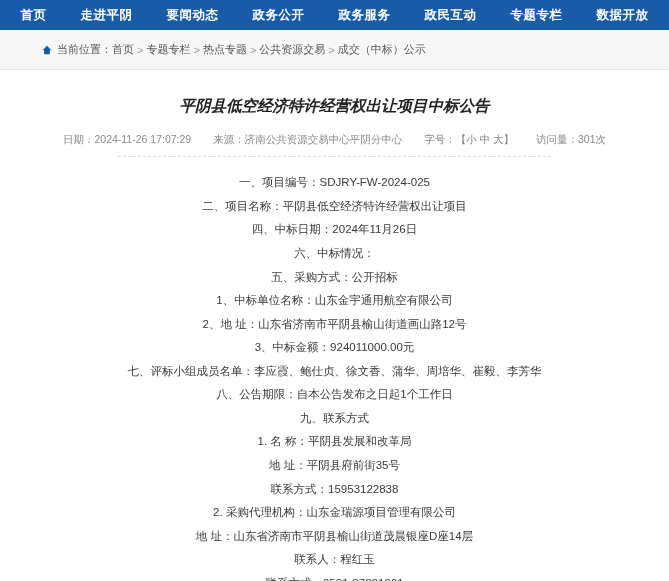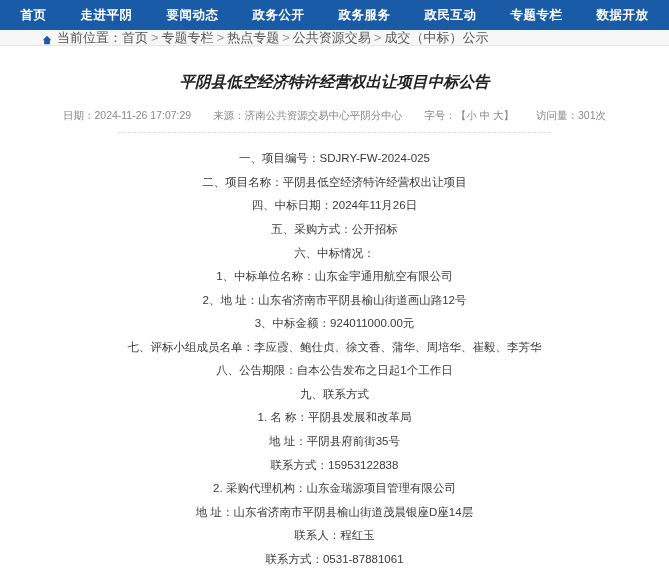--- a/index.html
+++ b/index.html
@@ -30,27 +30,27 @@
     align-items: center;
     justify-content: center;
     padding: 0 17px;
     white-space: nowrap;
     cursor: pointer;
     letter-spacing: 0.5px;
   }
 
   
   .breadcrumb {
-    height: 16px;
+    height: 40px;
     background: #f7f7f7;
     border-bottom: 1px solid #e6e6e6;
     display: flex;
     align-items: center;
     padding: 0 42px;
-    font-size: 13px;
+    font-size: 11px;
     color: #555555;
   }
   .home-icon {
     width: 10px; height: 10px;
     margin-right: 5px;
     display: inline-block;
     position: relative;
     top: 0px;
   }
   .bc-label { color: #555; }
@@ -148,22 +148,22 @@
     </span>
     <span class="meta-item" data-name="view-count">
       <span data-name="view-count-label">访问量：</span><span data-name="view-count-value">301次</span>
     </span>
   </div>
 
   <div class="body-text" data-name="article-body">
     <p data-name="article-paragraph">一、项目编号：SDJRY-FW-2024-025</p>
     <p data-name="article-paragraph">二、项目名称：平阴县低空经济特许经营权出让项目</p>
     <p data-name="article-paragraph">四、中标日期：2024年11月26日</p>
+    <p data-name="article-paragraph">六、中标情况：</p>
     <p data-name="article-paragraph">五、采购方式：公开招标</p>
-    <p data-name="article-paragraph">六、中标情况：</p>
     <p data-name="article-paragraph">1、中标单位名称：山东金宇通用航空有限公司</p>
     <p data-name="article-paragraph">2、地  址：山东省济南市平阴县榆山街道画山路12号</p>
     <p data-name="article-paragraph">3、中标金额：924011000.00元</p>
     <p data-name="article-paragraph">七、评标小组成员名单：李应霞、鲍仕贞、徐文香、蒲华、周培华、崔毅、李芳华</p>
     <p data-name="article-paragraph">八、公告期限：自本公告发布之日起1个工作日</p>
     <p data-name="article-paragraph">九、联系方式</p>
     <p data-name="article-paragraph">1. 名  称：平阴县发展和改革局</p>
     <p data-name="article-paragraph">地  址：平阴县府前街35号</p>
     <p data-name="article-paragraph">联系方式：15953122838</p>
     <p data-name="article-paragraph">2. 采购代理机构：山东金瑞源项目管理有限公司</p>

